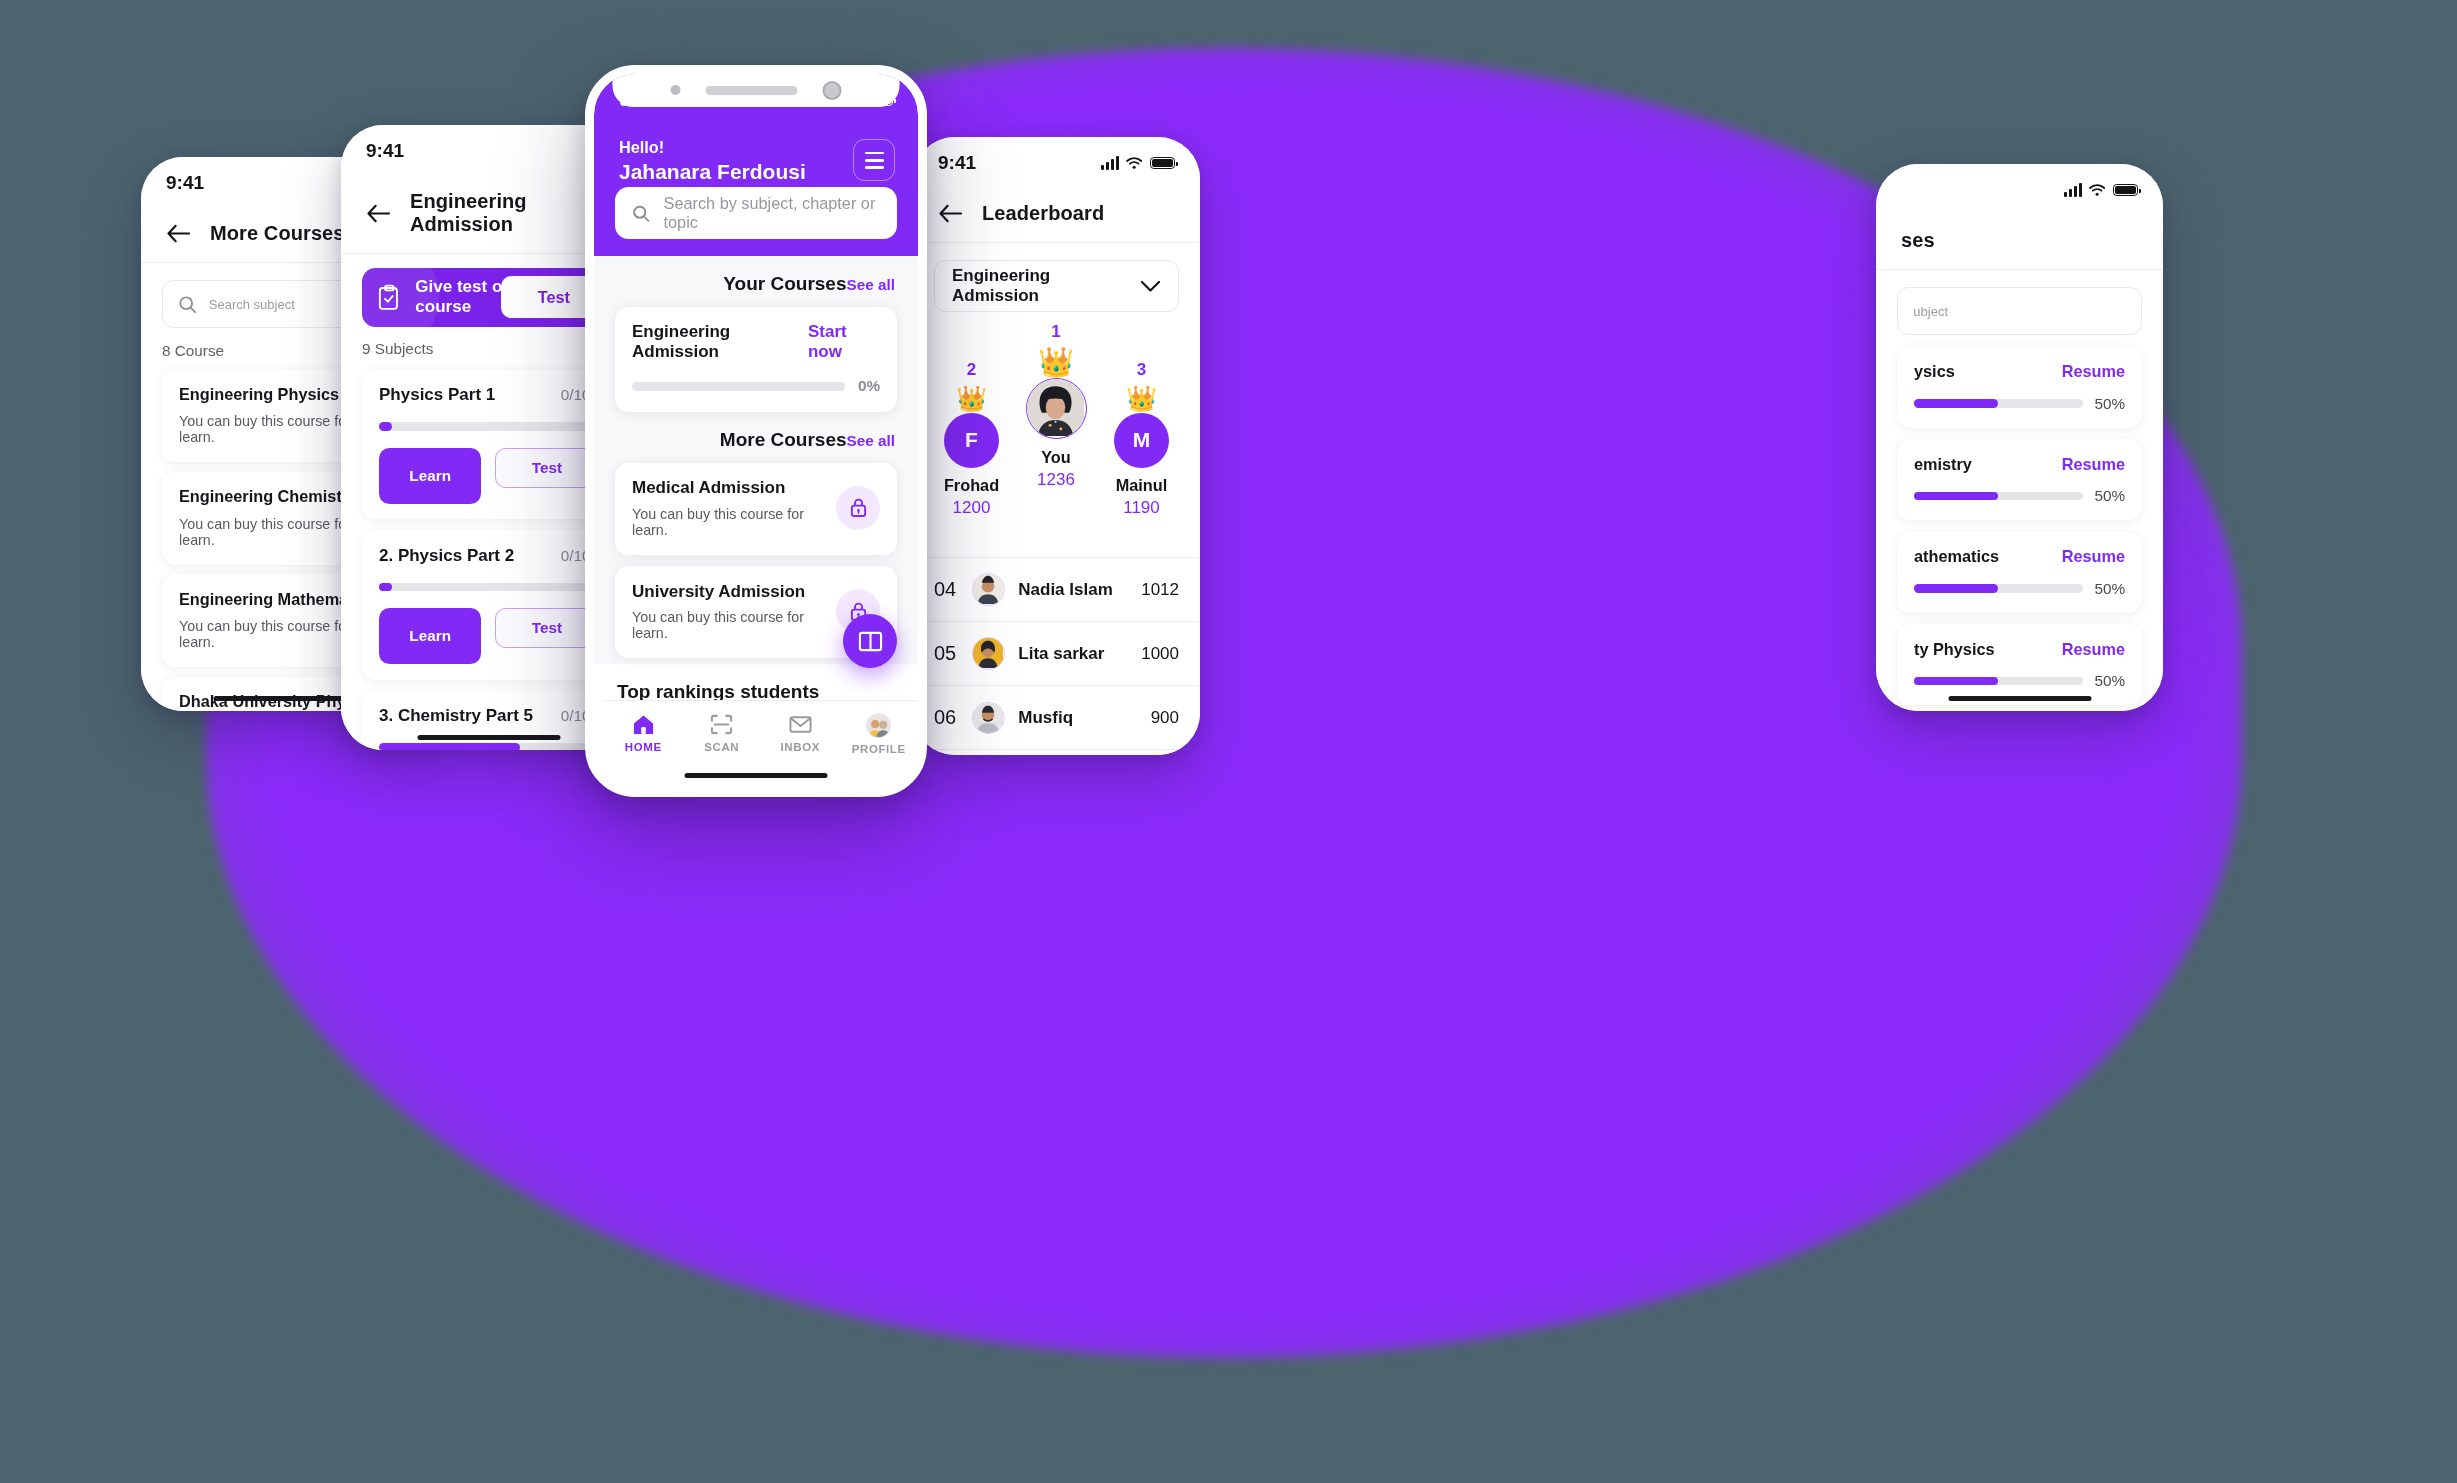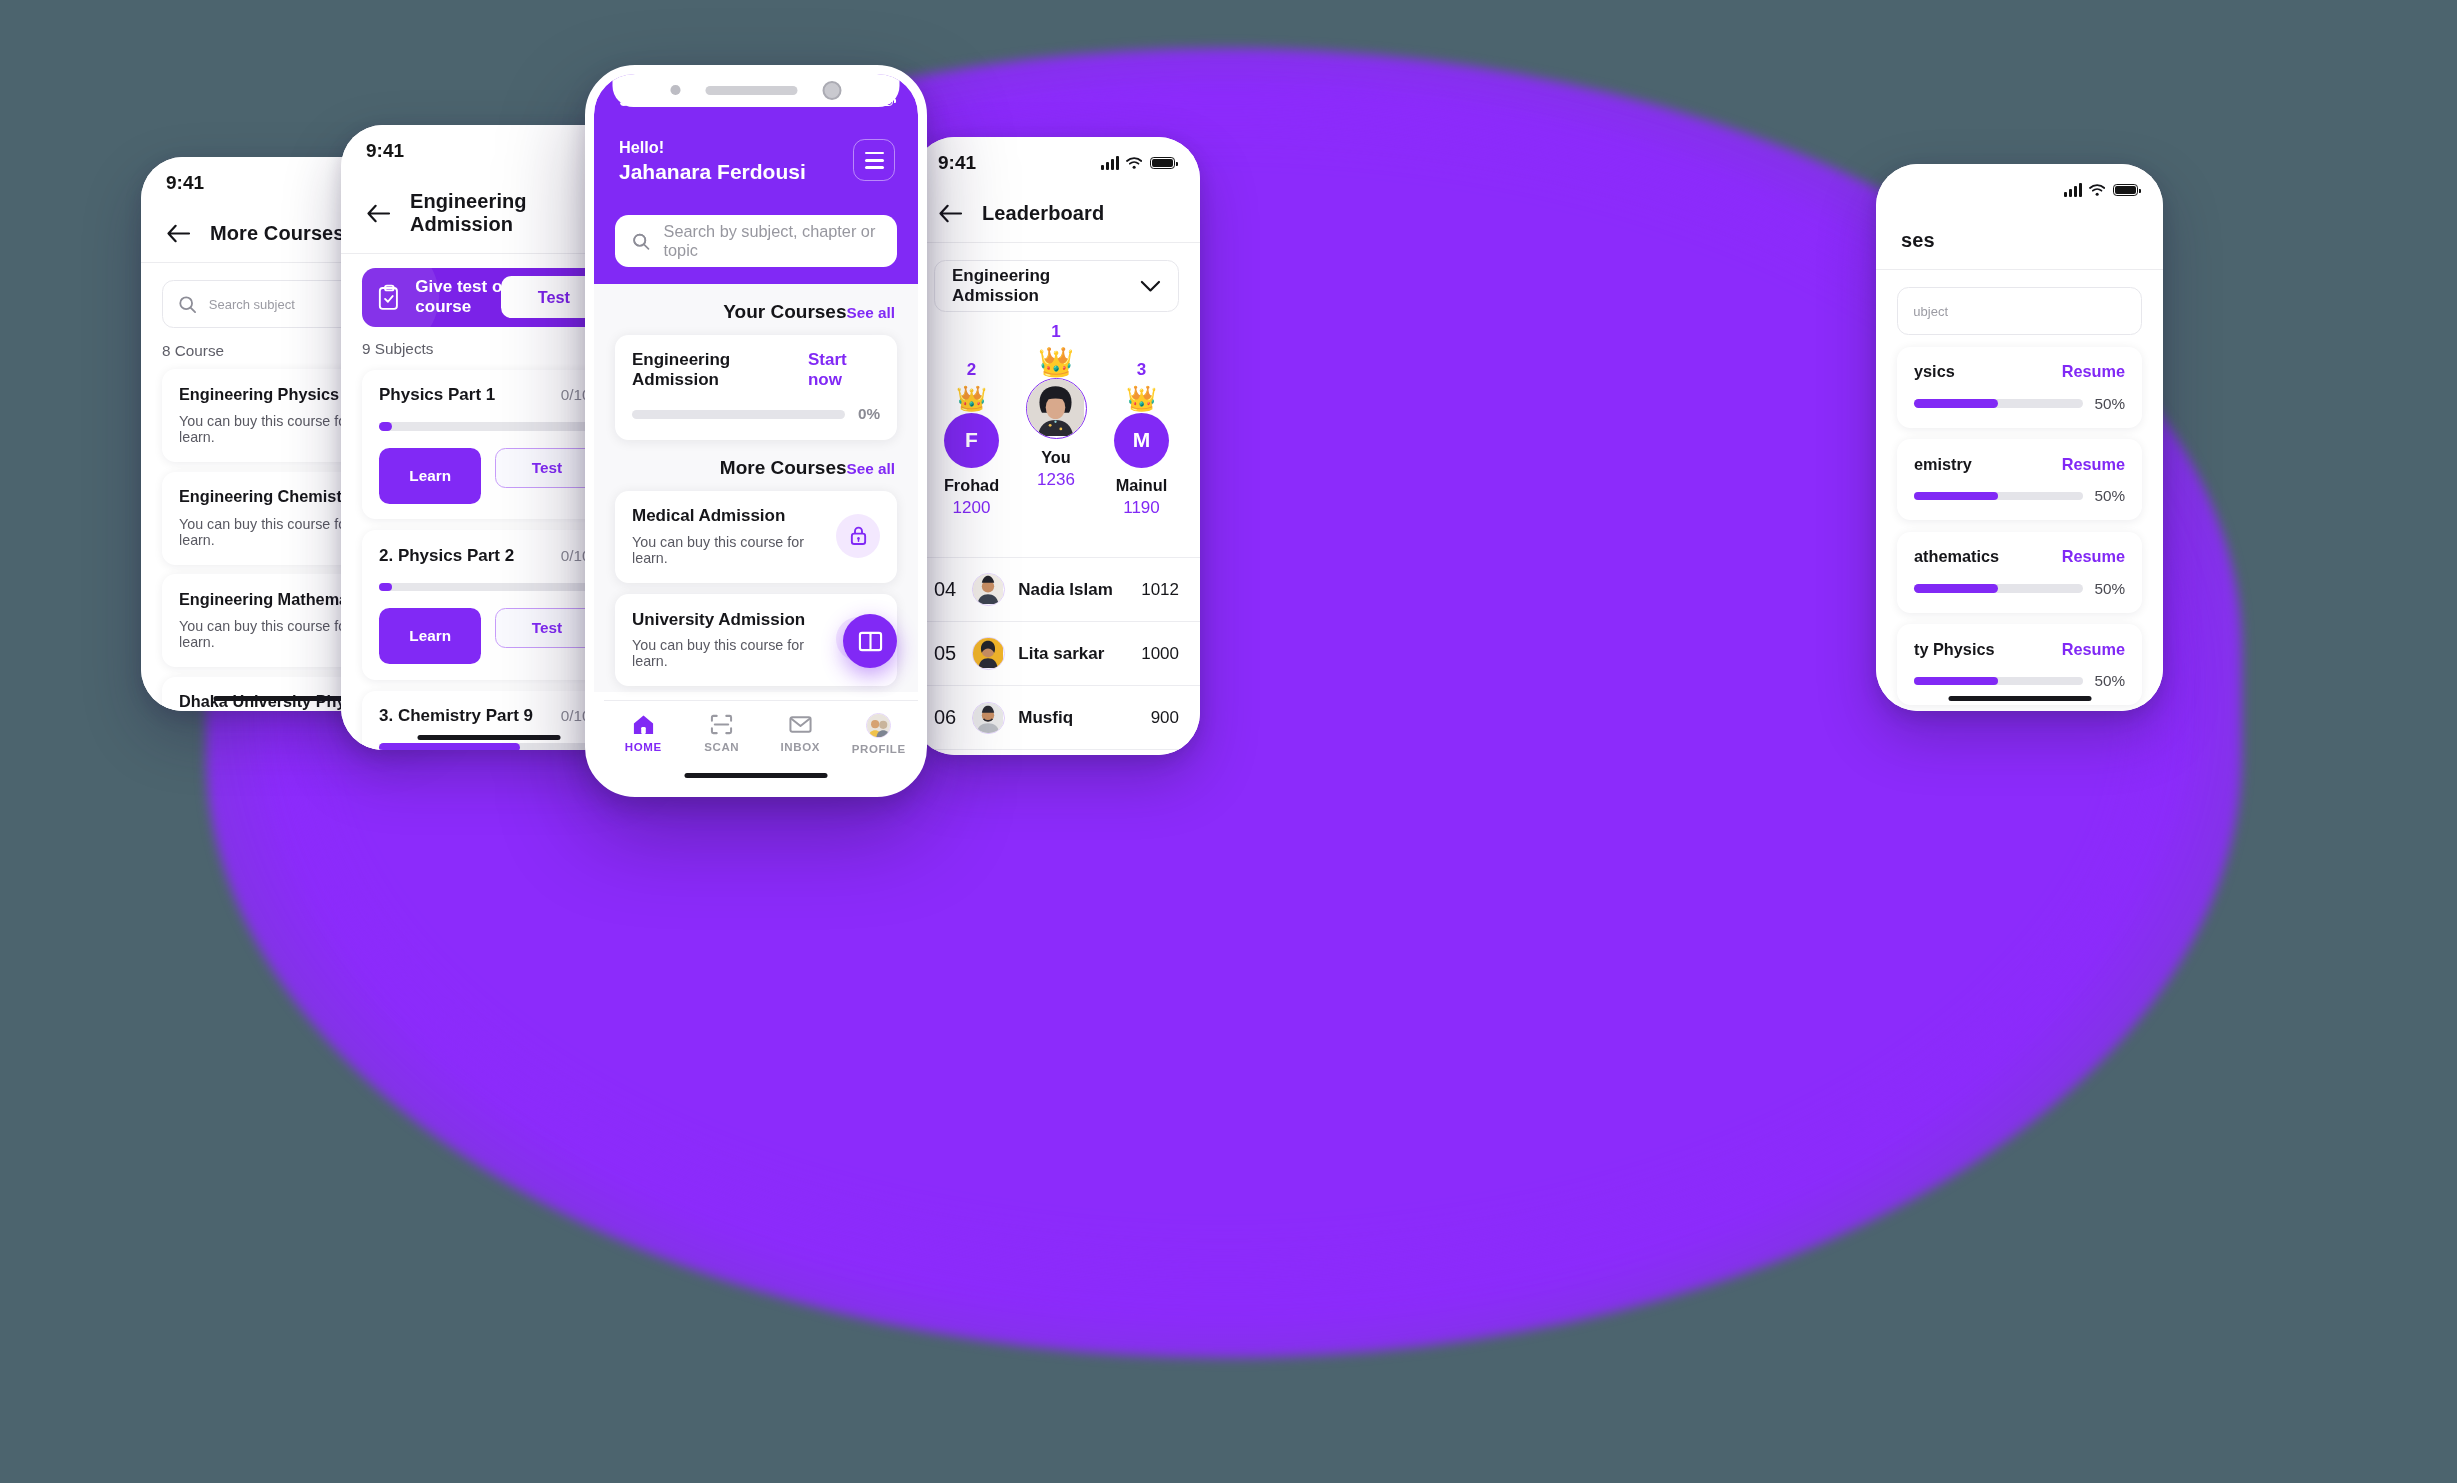--- a/index.html
+++ b/index.html
@@ -124,21 +124,21 @@
   
   .hero { background:#8129f5; padding: 0 0 17px; }
   .hero .greet { padding: 11.5px 25px 0; }
   .hero .greet .hi { color:#fff; font-size:16.3px; font-weight:600; }
   .hero .greet .nm { color:#fff; font-size:21px; font-weight:700; margin-top:3.8px; }
   .hero-row { display:flex; align-items:flex-start; justify-content:space-between; }
   .burger { margin:13.4px 23px 0 0; width:42px; height:42px; border-radius:11.5px;
     border:1px solid rgba(255,255,255,.45); display:flex; flex-direction:column;
     align-items:center; justify-content:center; gap:4.8px; flex:none; }
   .burger i { width:19px; height:2.4px; background:#fff; border-radius:1.9px; display:block; }
-  .hero-search { margin: 31px 21px 0; background:#fff; border-radius:13.4px; height:52px;
+  .hero-search { margin: 3px 21px 0; background:#fff; border-radius:13.4px; height:52px;
     display:flex; align-items:center; gap:13.4px; padding:0 17px; }
   .hero-search .ph { color:#97979f; font-size:16.3px; }
 
   .sec-head { display:flex; align-items:baseline; justify-content:flex-end; padding: 17px 23px 0; }
   .sec-head .t { font-size:19px; font-weight:700; color:#141418; }
   .sec-head .a { font-size:15.3px; font-weight:700; color:#8129f5; }
   .crs-card { margin: 11.5px 21px 0; background:#fff; border-radius:13.4px; padding:15.3px 17px 17px;
     box-shadow:0 1.9px 11.5px rgba(20,20,40,.08); }
   .crs-row { display:flex; align-items:center; justify-content:space-between; }
   .crs-row .nm { font-size:17px; font-weight:700; color:#16161a; }
@@ -326,21 +326,21 @@
         <div class="bar">
             <i style="width:2%"></i>
           </div>
         <div class="subjbtns">
           <span class="btn-learn">Learn</span>
           <span class="btn-test">Test</span>
         </div>
       </div>
       <div class="subjcard">
         <div class="subjtop">
-          <span class="nm">3. Chemistry Part 9</span>
+          <span class="nm">3. Chemistry Part 5</span>
           <span class="ct">0/100</span>
         </div>
         <div class="bar">
             <i style="width:64%"></i>
           </div>
         <div class="subjbtns">
           <span class="btn-learn">Learn</span>
           <span class="btn-test">Test</span>
         </div>
       </div>

